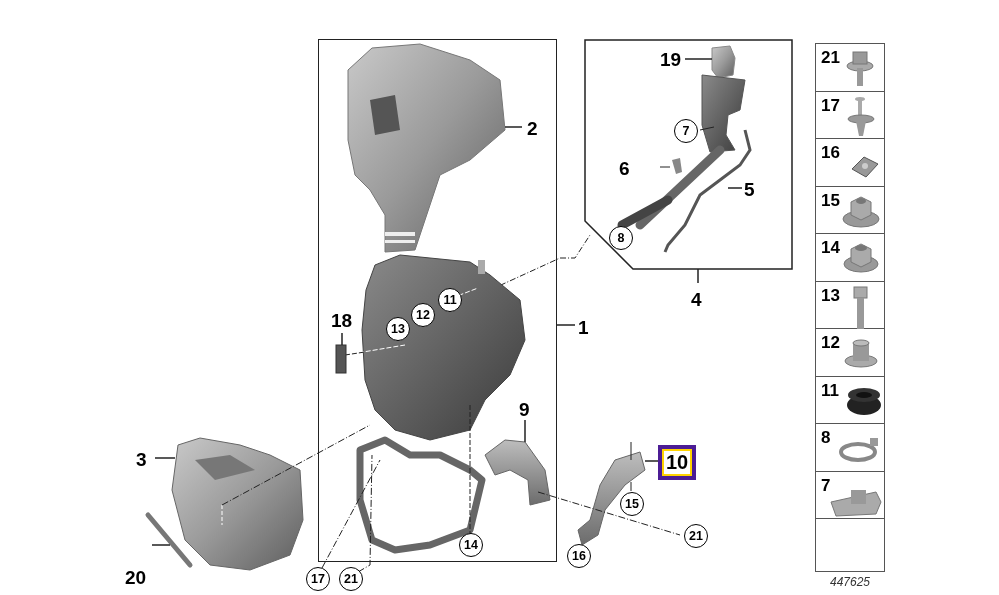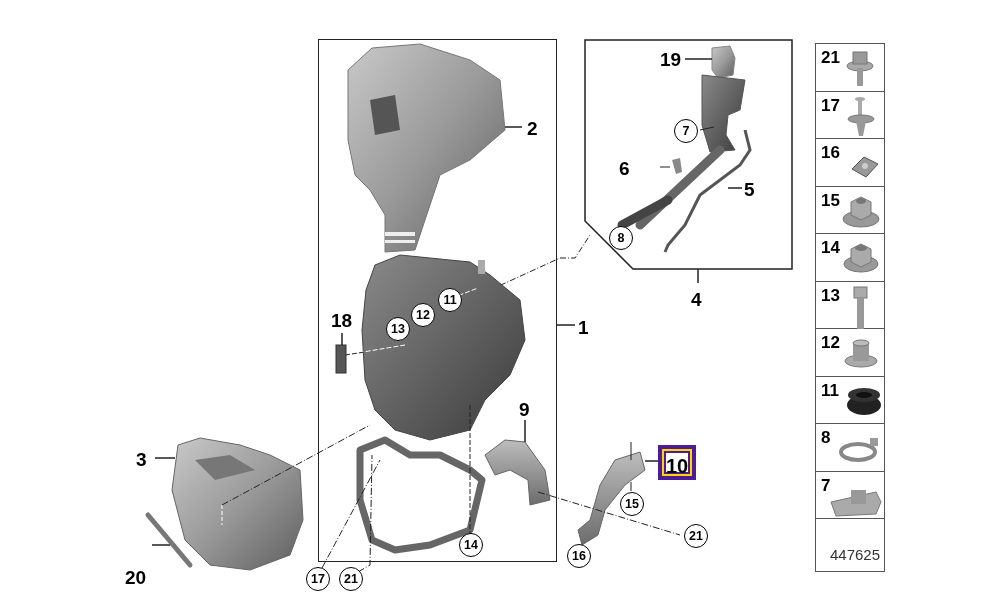--- a/index.html
+++ b/index.html
@@ -1,27 +1,27 @@
 <!DOCTYPE html>
 <html><head>
 <meta charset="utf-8">
 <style>
   html, body { margin: 0; padding: 0; background: #ffffff; }
   body { width: 999px; height: 595px; position: relative; overflow: hidden; font-family: "Liberation Sans", sans-serif; }
   .frame { position: absolute; border: 1.5px solid #222; box-sizing: border-box; }
   .lbl { position: absolute; font-weight: bold; color: #000; font-size: 19px; line-height: 1; }
   .circ { position: absolute; width: 22px; height: 22px; border: 1.5px solid #000; border-radius: 50%; background: #fff;
           font-weight: bold; font-size: 12.5px; text-align: center; line-height: 22px; color: #000; box-sizing: content-box; }
-  .highlight { position: absolute; border: 8px solid #4c1d95; outline: 2px solid #ffd400; outline-offset: -6px; background: #fff;
+  .highlight { position: absolute; border: 4px solid #4c1d95; outline: 2px solid #ffd400; outline-offset: -6px; background: #fff;
                box-sizing: border-box; font-weight: bold; font-size: 20px; text-align: center; color: #000; }
   .sidebox { position: absolute; left: 815px; width: 70px; border: 1px solid #555; border-bottom: none; box-sizing: border-box; background: #fff; }
   .cell { position: relative; height: 47.5px; border-bottom: 1px solid #555; box-sizing: border-box; }
   .cell .num { position: absolute; left: 5px; top: 4px; font-weight: bold; font-size: 17px; }
   .cell .part { position: absolute; }
-  .ref { position: absolute; left: 830px; top: 546px; font-size: 15px; color: #333; }
+  .ref { position: absolute; left: 830px; top: 575px; font-size: 12px; color: #333; font-style: italic; }
   svg { position: absolute; left: 0; top: 0; }
 </style>
 </head>
 <body>
 
 <svg width="999" height="595">
   <defs>
     <linearGradient id="g1" x1="0" y1="0" x2="1" y2="1">
       <stop offset="0" stop-color="#c9c9c9"></stop>
         <stop offset="0.5" stop-color="#9a9a9a"></stop>

